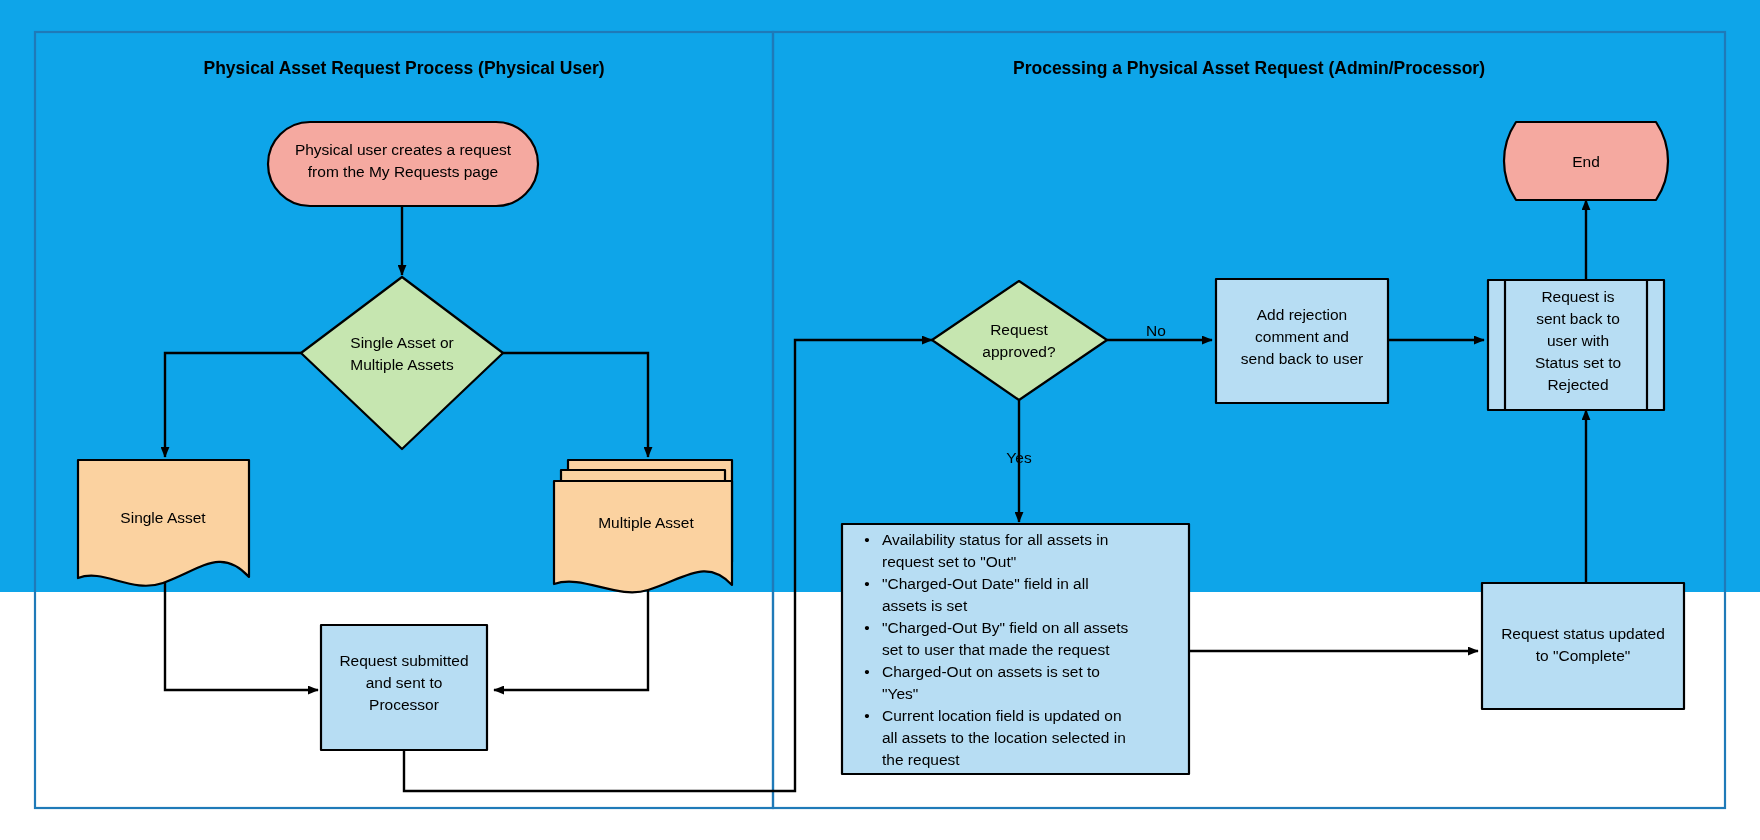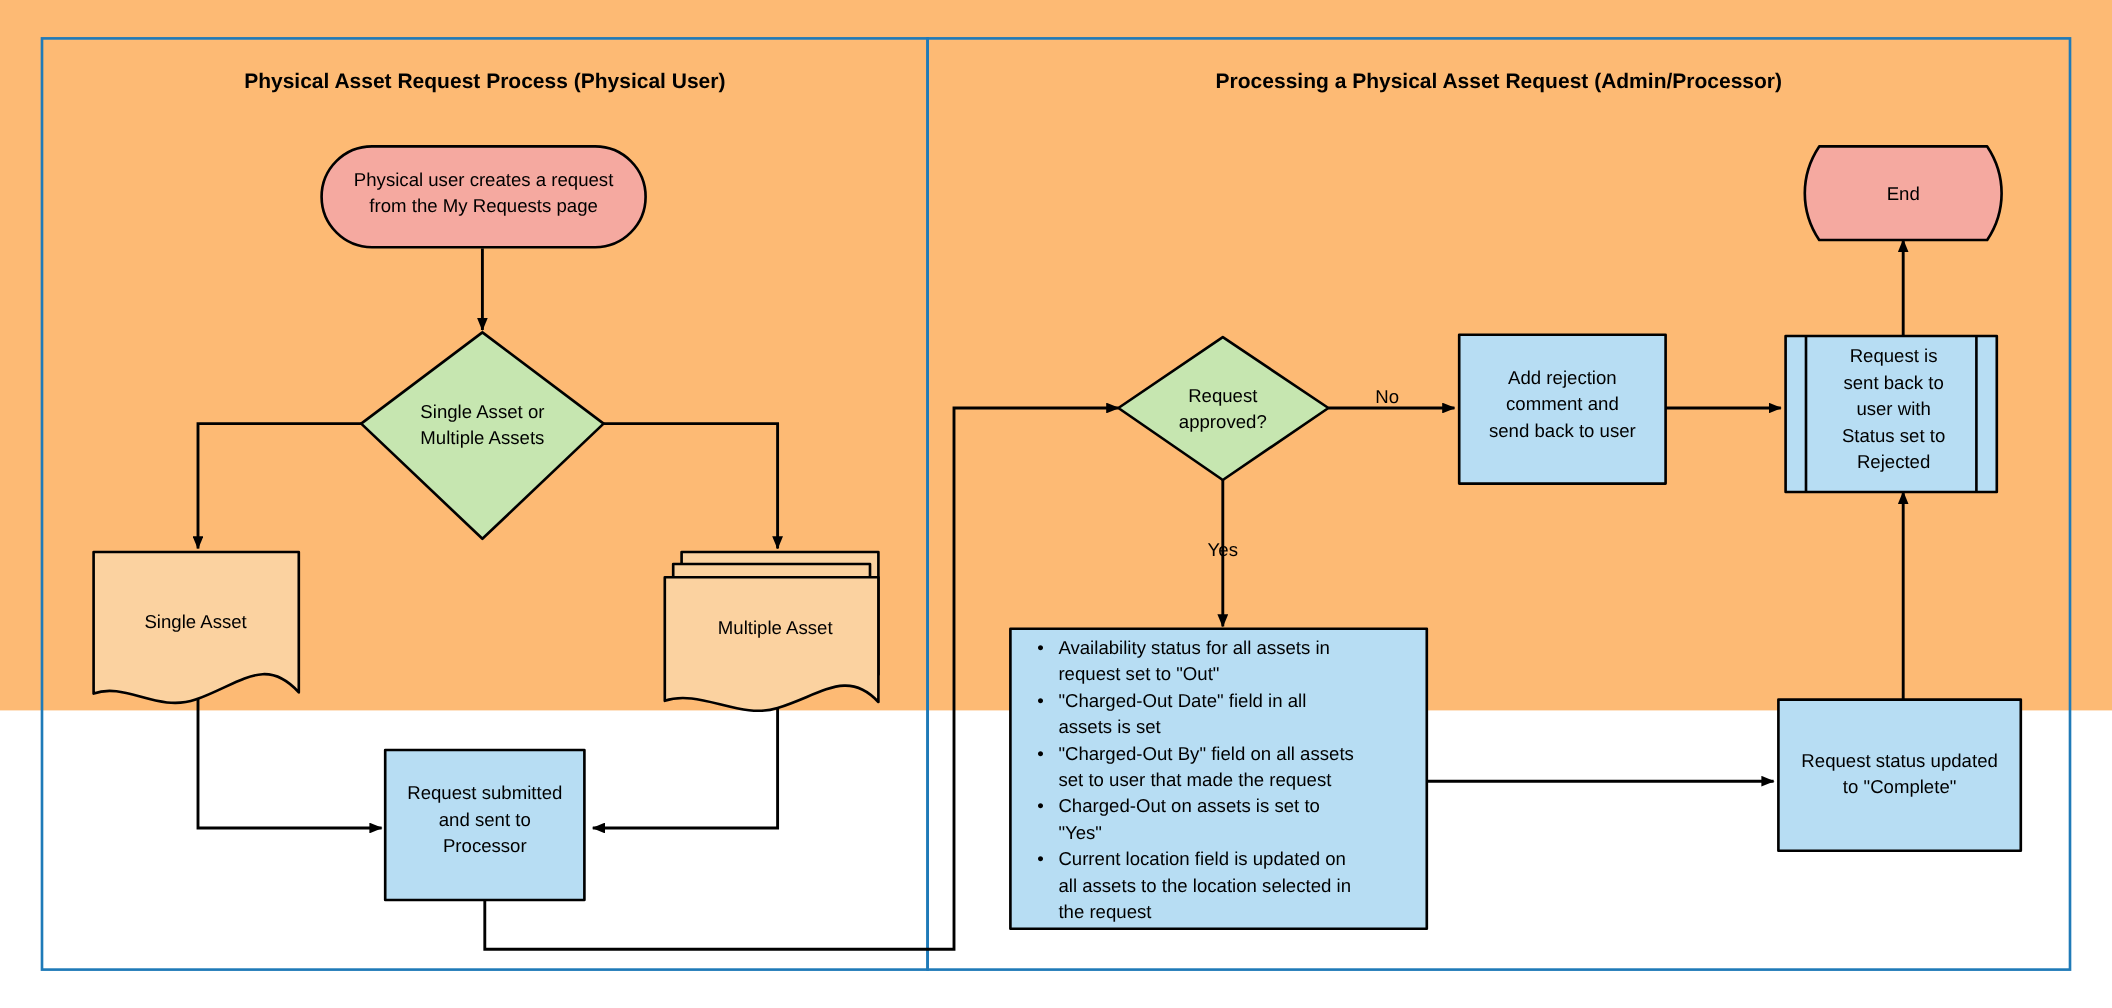--- a/index.html
+++ b/index.html
@@ -8,21 +8,21 @@
     background: #ffffff;
     width: 1760px;
     height: 840px;
     overflow: hidden;
     font-family: "Liberation Sans", sans-serif;
   }
   #stage {
     position: relative;
     width: 1760px;
     height: 592px;
-    background: #fdba74;
+    background: #0ea5e9;
   }
   svg.diagram {
     position: absolute;
     top: 0; left: 0;
     width: 1760px;
     height: 840px;
   }
   .panel-border {
     fill: none;
     stroke: #1f7ab8;

